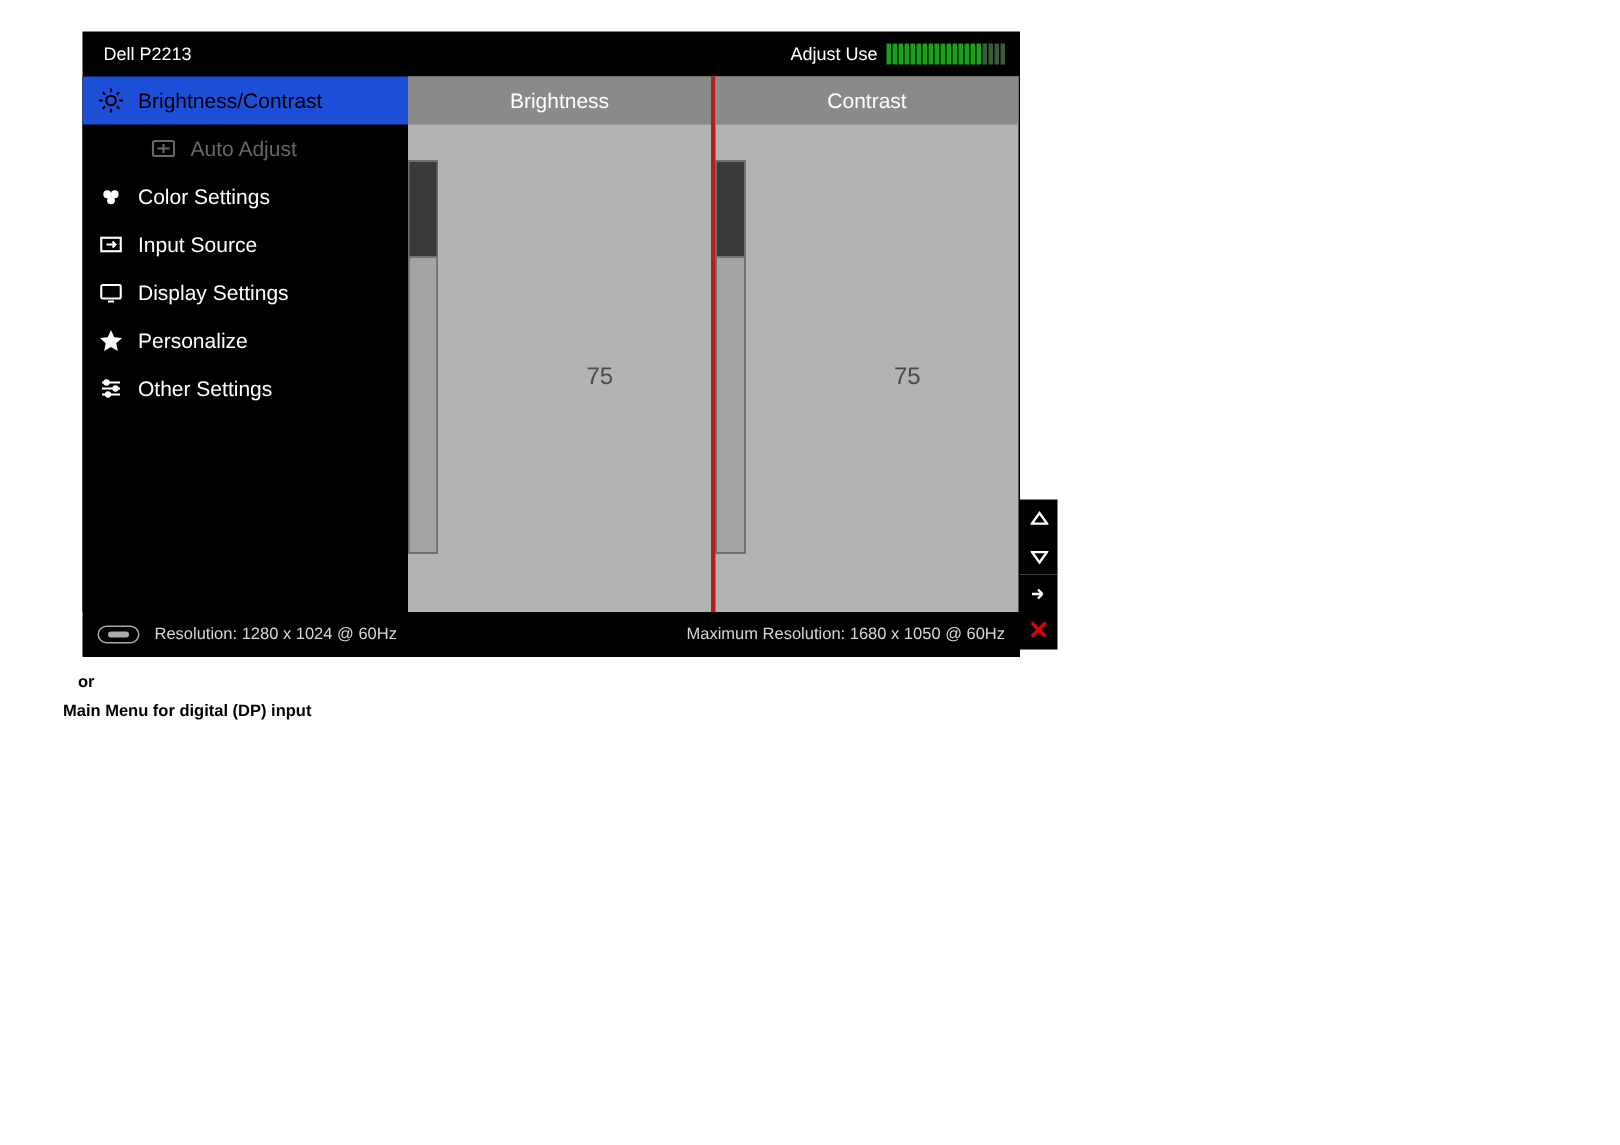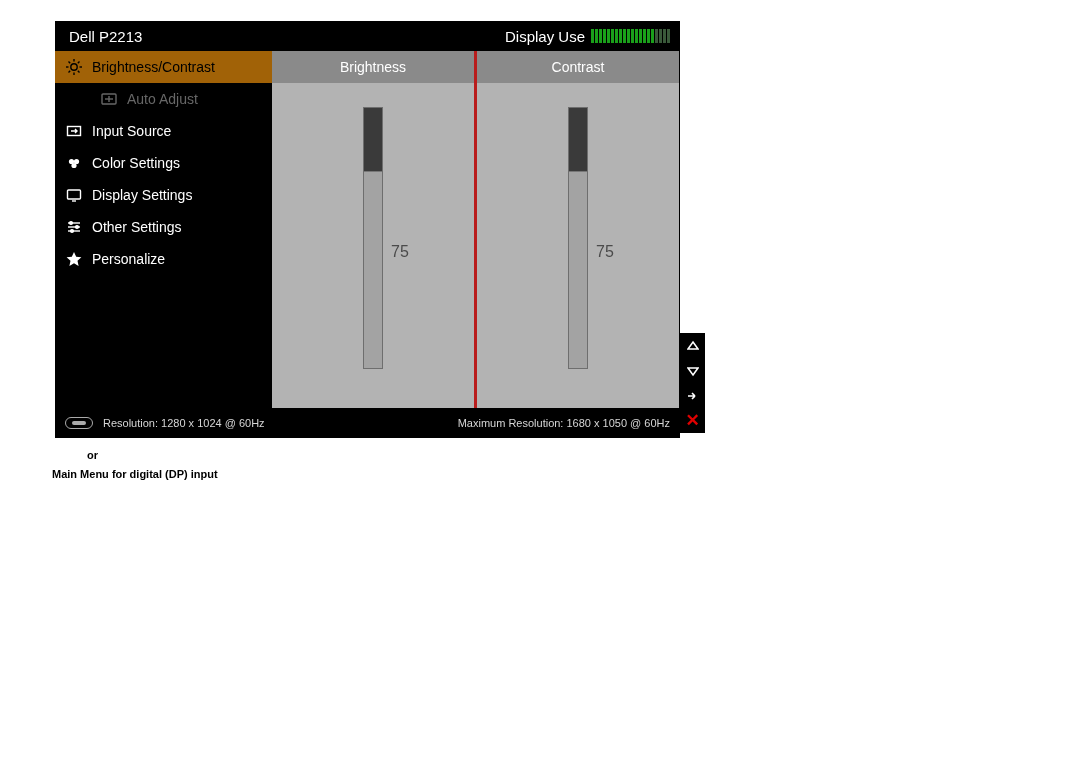--- a/index.html
+++ b/index.html
@@ -20,21 +20,21 @@
     background: #000;
   }
   
   .osd-top {
     height: 30px;
     display: flex;
     align-items: center;
     justify-content: space-between;
     padding: 0 10px 0 14px;
     color: #fff;
-    font-size: 15px;
+    font-size: 12px;
   }
   .energy {
     display: flex;
     align-items: center;
     gap: 6px;
   }
   .energy-bars {
     display: flex;
     gap: 1px;
   }
@@ -58,21 +58,21 @@
     height: 32px;
     display: flex;
     align-items: center;
     gap: 9px;
     padding: 0 10px;
     color: #fff;
     font-size: 14px;
     cursor: pointer;
   }
   .side-item.selected {
-    background: #a16207;
+    background: #1d4ed8;
     color: #000;
     text-align: right;
   }
   .side-item.disabled {
     color: #676767;
     padding-left: 45px;
   }
   .side-icon {
     width: 18px;
     height: 18px;
@@ -85,21 +85,20 @@
   .panes {
     flex: 1;
     display: flex;
     background: #b3b3b3;
     border-right: 1px solid #000;
   }
   .pane {
     flex: 1;
     display: flex;
     flex-direction: column;
-    align-items: center;
     position: relative;
   }
   .pane + .pane { border-left: 3px solid #b91c1c; }
   .pane-header {
     height: 32px;
     width: 100%;
     background: #8a8a8a;
     color: #fff;
     font-size: 14px;
     display: flex;
@@ -165,40 +164,39 @@
   }
   .nav-btn.close { color: #e00000; font-size: 17px; font-weight: bold; }
   
   .cap1 {
     position: absolute;
     left: 52px;
     top: 449px;
     font-size: 11px;
     font-weight: bold;
     color: #000;
-    margin-left: 35px;
   }
   .cap2 {
     position: absolute;
-    left: 52px;
+    left: 42px;
     top: 468px;
     font-size: 11px;
     font-weight: bold;
     color: #000;
   }
 </style>
 </head>
 <body>
 
 <div class="osd-wrap">
 
   <div class="osd-top">
     <div>Dell P2213</div>
     <div class="energy">
-      <span>Display Use</span>
+      <span>Adjust Use</span>
       <span class="energy-bars" id="energy-bars">
           <span></span>
           <span></span>
           <span></span>
           <span></span>
           <span></span>
           <span></span>
           <span></span>
           <span></span>
           <span></span>
@@ -243,68 +241,68 @@
               <rect x="2" y="4" width="14" height="10" rx="1" stroke="#676767" fill="none" stroke-width="1.4"></rect>
               <line x1="5" y1="9" x2="13" y2="9" stroke="#676767" fill="none" stroke-width="1.4"></line>
               <line x1="9" y1="6" x2="9" y2="12" stroke="#676767" fill="none" stroke-width="1.4"></line>
             </svg>
           </span>
           <span>Auto Adjust</span>
         </div>
         <div class="side-item">
           <span class="side-icon">
             <svg width="18" height="18" viewBox="0 0 18 18">
-              <rect x="2.5" y="4.5" width="13" height="9" stroke="#fff" fill="none" stroke-width="1.4"></rect>
-              <path d="M6 9 L12 9 M10 7 L12 9 L10 11" stroke="#fff" fill="none" stroke-width="1.4"></path>
-            </svg>
-          </span>
-          <span>Input Source</span>
-        </div>
-        <div class="side-item">
-          <span class="side-icon">
-            <svg width="18" height="18" viewBox="0 0 18 18">
               <circle cx="6.5" cy="7.5" r="2.6" fill="#fff"></circle>
               <circle cx="11.5" cy="7.5" r="2.6" fill="#fff"></circle>
               <circle cx="9" cy="11.5" r="2.6" fill="#fff"></circle>
             </svg>
           </span>
           <span>Color Settings</span>
         </div>
         <div class="side-item">
           <span class="side-icon">
             <svg width="18" height="18" viewBox="0 0 18 18">
+              <rect x="2.5" y="4.5" width="13" height="9" stroke="#fff" fill="none" stroke-width="1.4"></rect>
+              <path d="M6 9 L12 9 M10 7 L12 9 L10 11" stroke="#fff" fill="none" stroke-width="1.4"></path>
+            </svg>
+          </span>
+          <span>Input Source</span>
+        </div>
+        <div class="side-item">
+          <span class="side-icon">
+            <svg width="18" height="18" viewBox="0 0 18 18">
               <rect x="2.5" y="4" width="13" height="9" rx="1" stroke="#fff" fill="none" stroke-width="1.4"></rect>
               <line x1="7" y1="15" x2="11" y2="15" stroke="#fff" fill="none" stroke-width="1.4"></line>
             </svg>
           </span>
           <span>Display Settings</span>
+        </div>
+        <div class="side-item">
+          <span class="side-icon">
+            <svg width="18" height="18" viewBox="0 0 18 18">
+              <path d="M9 2 L11.2 6.8 L16.4 7.3 L12.5 10.8 L13.6 16 L9 13.3 L4.4 16 L5.5 10.8 L1.6 7.3 L6.8 6.8 Z" fill="#fff"></path>
+            </svg>
+          </span>
+          <span>Personalize</span>
         </div>
         <div class="side-item">
           <span class="side-icon">
             <svg width="18" height="18" viewBox="0 0 18 18">
               <g stroke="#fff" fill="none" stroke-width="1.4">
                 <line x1="3" y1="5" x2="15" y2="5"></line>
                 <line x1="3" y1="9" x2="15" y2="9"></line>
                 <line x1="3" y1="13" x2="15" y2="13"></line>
                 <circle cx="6" cy="5" r="1.4" fill="#fff"></circle>
                 <circle cx="12" cy="9" r="1.4" fill="#fff"></circle>
                 <circle cx="7" cy="13" r="1.4" fill="#fff"></circle>
               </g>
             </svg>
           </span>
           <span>Other Settings</span>
         </div>
-        <div class="side-item">
-          <span class="side-icon">
-            <svg width="18" height="18" viewBox="0 0 18 18">
-              <path d="M9 2 L11.2 6.8 L16.4 7.3 L12.5 10.8 L13.6 16 L9 13.3 L4.4 16 L5.5 10.8 L1.6 7.3 L6.8 6.8 Z" fill="#fff"></path>
-            </svg>
-          </span>
-          <span>Personalize</span>
-        </div>
       </div>
     <div class="panes">
       <div class="pane">
         <div class="pane-header">Brightness</div>
         <div class="bar-track">
           <div class="bar-fill" id="bright-fill" style="height: 197px;"></div>
         </div>
         <div class="bar-value" id="bright-val" style="top: 192px;">75</div>
       </div>
       <div class="pane">

